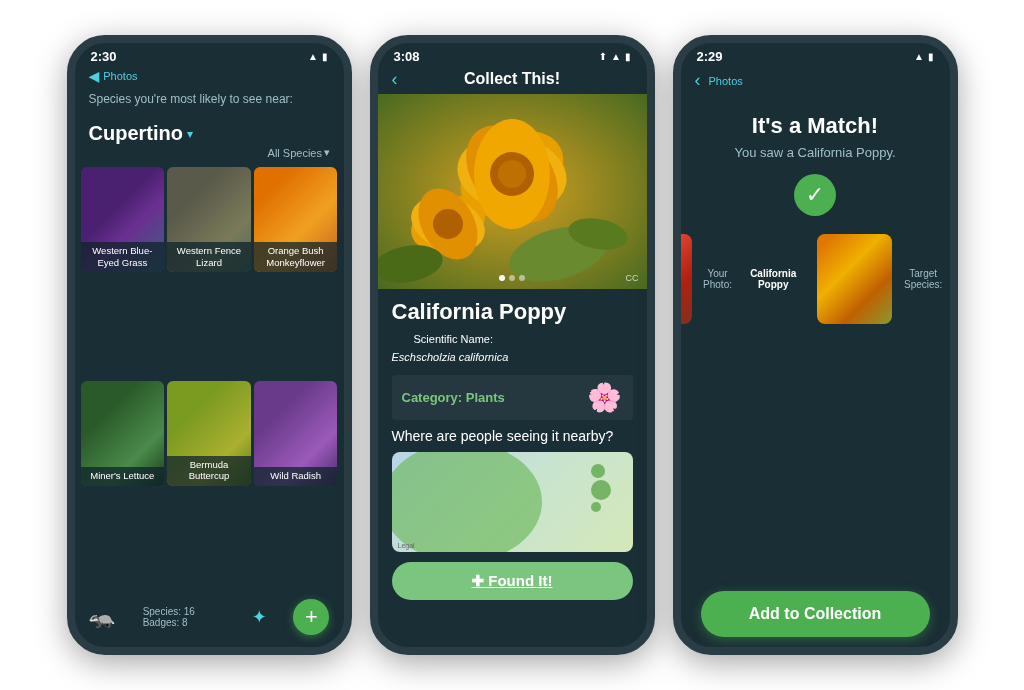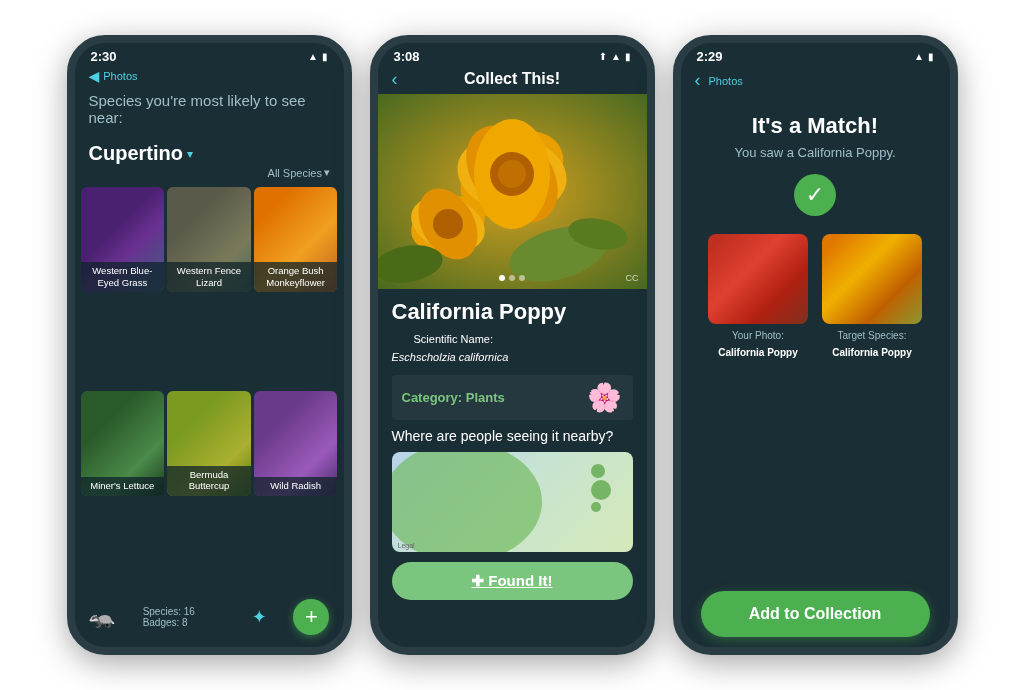--- a/index.html
+++ b/index.html
@@ -73,21 +73,21 @@
       flex: 1;
       overflow: hidden;
       display: flex;
       flex-direction: column;
     }
     .phone1-header {
       padding: 4px 14px 8px;
     }
     .phone1-header .subtitle {
       color: #a0bfc8;
-      font-size: 15px;
+      font-size: 12px;
     }
     .phone1-header .location-row {
       display: flex;
       justify-content: space-between;
       align-items: center;
       margin-top: 2px;
     }
     .phone1-header .location {
       color: white;
       font-size: 20px;
@@ -363,21 +363,21 @@
       font-size: 22px;
       margin-bottom: 18px;
     }
     .photos-row {
       display: flex;
       gap: 14px;
       margin-bottom: 20px;
     }
     .photo-card {
       display: flex;
-      flex-direction: column;
+      flex-direction: row;
       align-items: center;
       gap: 6px;
     }
     .photo-thumb {
       width: 100px;
       height: 90px;
       border-radius: 8px;
       overflow: hidden;
     }
     .photo-thumb-img {

